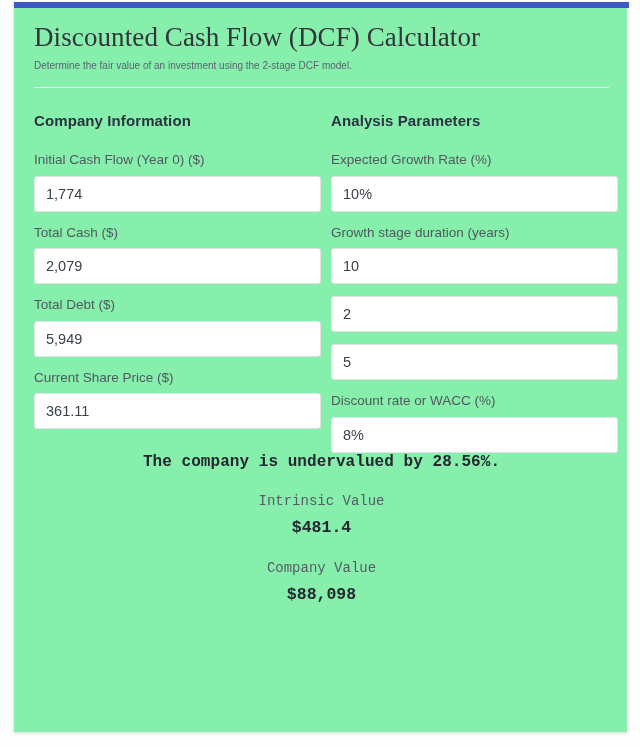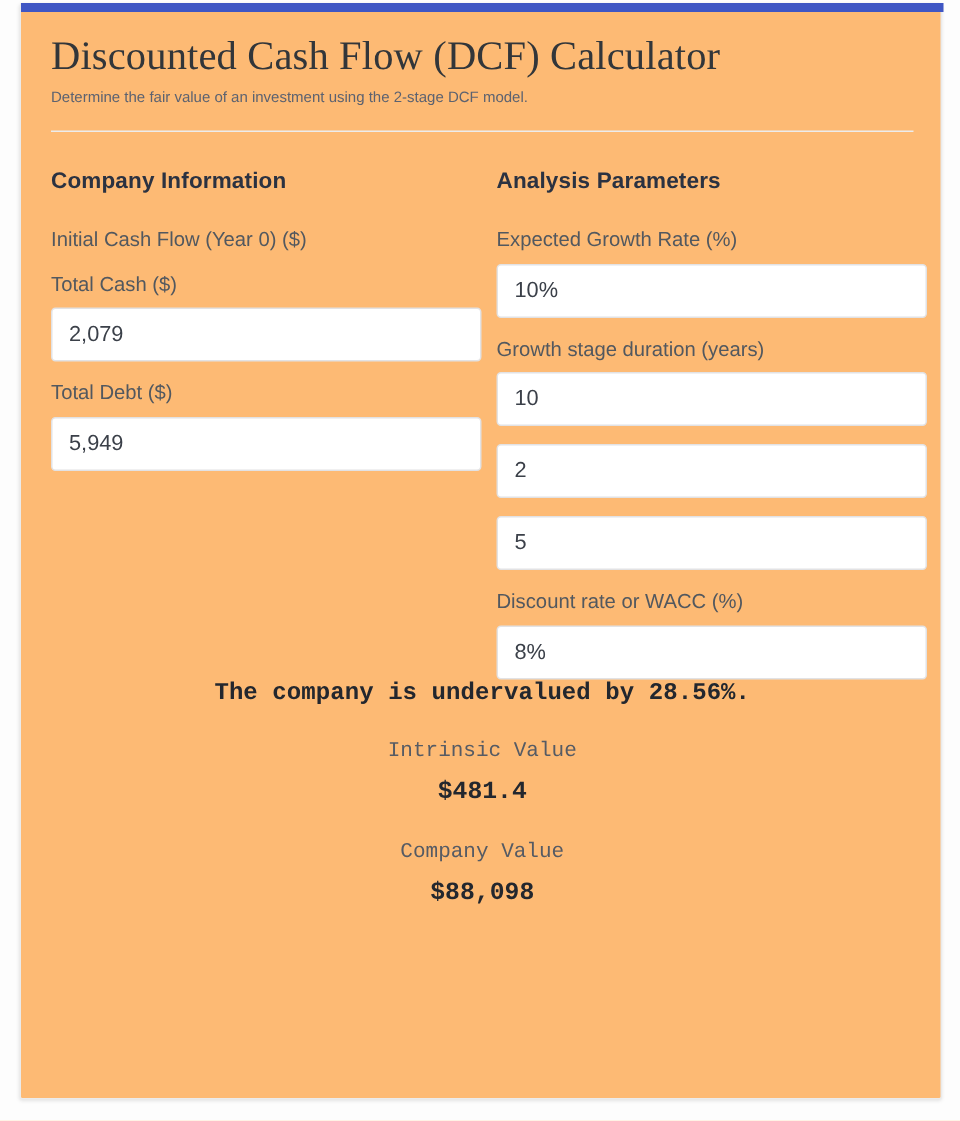--- a/index.html
+++ b/index.html
@@ -20,21 +20,21 @@
     background: #fdfdfd;
     overflow: hidden;
   }
 
   .card {
     position: absolute;
     left: 13px;
     top: 2px;
     width: 615px;
     height: 731px;
-    background: #fdba74;
+    background: #86efac;
     border: 1px solid #ebebeb;
     border-top: none;
     border-radius: 2px;
     box-shadow: 0 1px 3px rgba(0,0,0,0.07), 0 1px 2px rgba(0,0,0,0.04);
   }
 
   .accent-bar {
     position: absolute;
     left: 0;
     top: 0;
@@ -165,33 +165,38 @@
 
       <div class="divider"></div>
 
       <div class="columns">
 
         <div class="col left">
           <h2 class="section-heading">Company Information</h2>
 
           <div class="field">
             <label class="field-label">Initial Cash Flow (Year 0) ($)</label>
+            <input class="field-input" type="text" value="1,774" style="">
           </div>
 
           <div class="field">
             <label class="field-label">Total Cash ($)</label>
             <input class="field-input" type="text" value="2,079" style="">
           </div>
 
           <div class="field">
             <label class="field-label">Total Debt ($)</label>
             <input class="field-input" type="text" value="5,949" style="">
           </div>
 
 
+          <div class="field">
+            <label class="field-label">Current Share Price ($)</label>
+            <input class="field-input" type="text" value="361.11" style="">
+          </div>
         </div>
 
         <div class="col right">
           <h2 class="section-heading">Analysis Parameters</h2>
 
           <div class="field">
             <label class="field-label">Expected Growth Rate (%)</label>
             <input class="field-input" type="text" value="10%" style="">
           </div>
 

